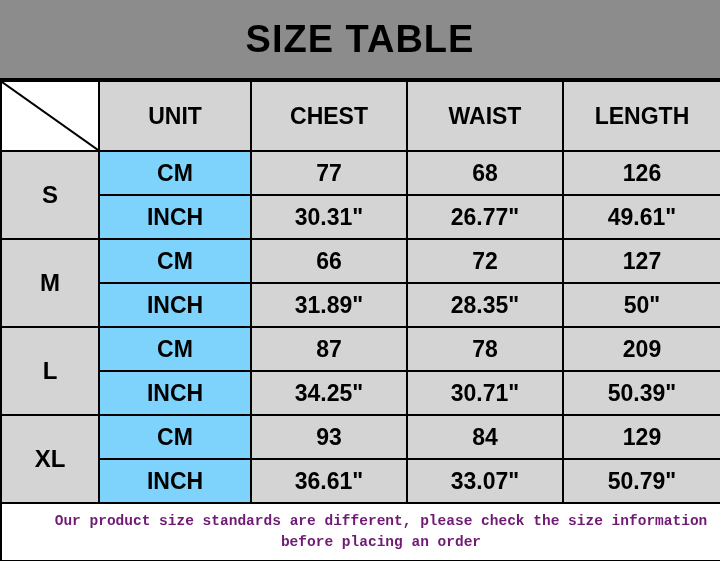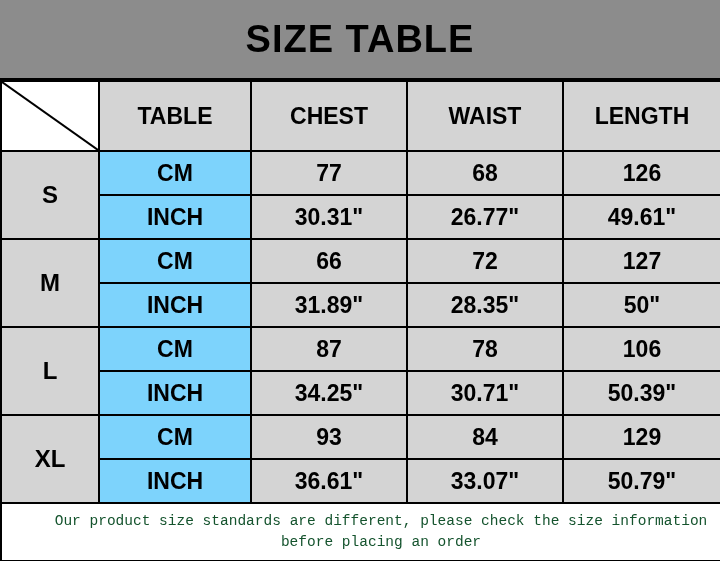--- a/index.html
+++ b/index.html
@@ -98,23 +98,23 @@
   .note-row td {
     background: #ffffff;
     border: 2px solid #000000;
     border-top: 2px solid #000000;
     height: 56px;
     padding: 4px 10px;
   }
   .note-text {
     font-family: "Liberation Mono", monospace;
     font-size: 14.5px;
-    font-weight: normal;
+    font-weight: bold;
     line-height: 1.45;
-    color: #14532d;
+    color: #701a75;
     text-align: center;
     margin-left: 40px;
   }
 </style>
 </head>
 <body>
 
 <div class="sheet">
 
   <div class="title-bar">
@@ -129,21 +129,21 @@
         <col class="c3">
         <col class="c4">
     </colgroup>
     <tbody>
       <tr>
         <td class="corner-cell">
           <svg class="diag" viewBox="0 0 98 68" preserveAspectRatio="none">
             <line x1="0" y1="0" x2="98" y2="68" stroke="#000000" stroke-width="2"></line>
           </svg>
         </td>
-        <td class="head-cell">TABLE</td>
+        <td class="head-cell">UNIT</td>
         <td class="head-cell">CHEST</td>
         <td class="head-cell">WAIST</td>
         <td class="head-cell">LENGTH</td>
       </tr>
 
       <tr>
         <td class="size-cell" rowspan="2">S</td>
         <td class="unit-cell">CM</td>
         <td class="val-cell">77</td>
         <td class="val-cell">68</td>
@@ -168,21 +168,21 @@
         <td class="val-cell">31.89"</td>
         <td class="val-cell">28.35"</td>
         <td class="val-cell">50"</td>
       </tr>
 
       <tr>
         <td class="size-cell" rowspan="2">L</td>
         <td class="unit-cell">CM</td>
         <td class="val-cell">87</td>
         <td class="val-cell">78</td>
-        <td class="val-cell">106</td>
+        <td class="val-cell">209</td>
       </tr>
       <tr>
         <td class="unit-cell">INCH</td>
         <td class="val-cell">34.25"</td>
         <td class="val-cell">30.71"</td>
         <td class="val-cell">50.39"</td>
       </tr>
 
       <tr>
         <td class="size-cell" rowspan="2">XL</td>

